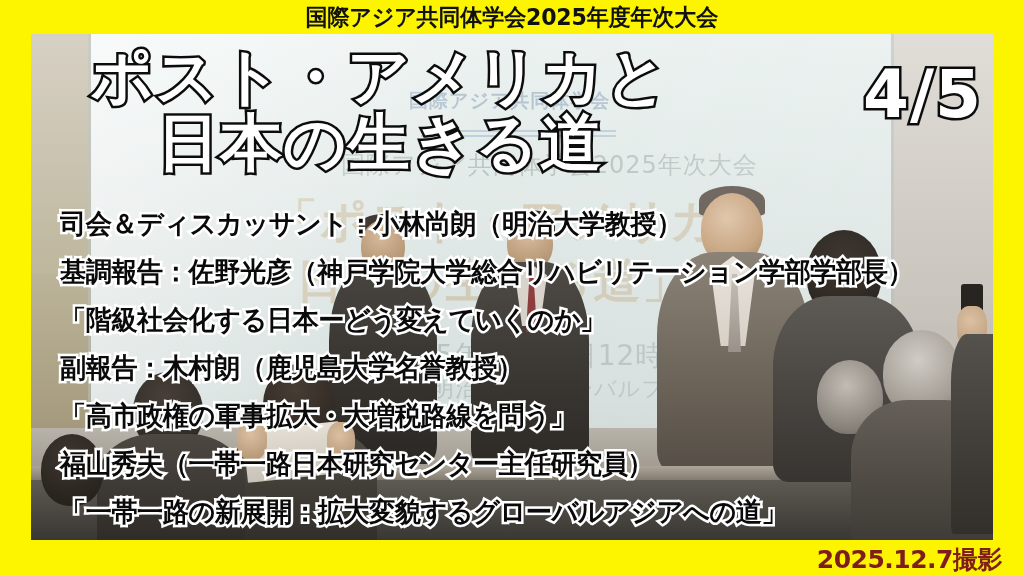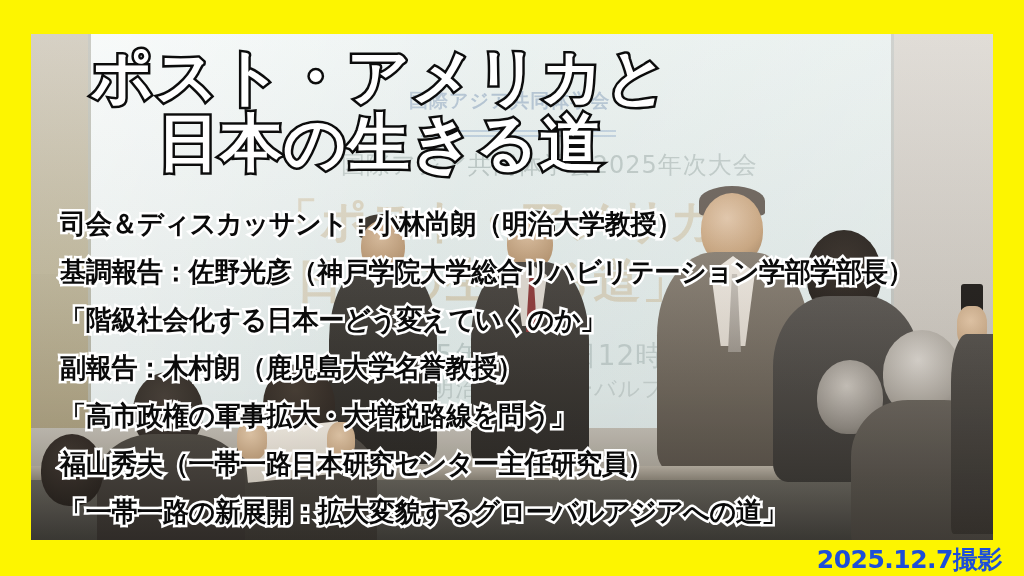--- a/index.html
+++ b/index.html
@@ -52,21 +52,21 @@
     height: 36px;
     background: #fdf500;
     z-index: 40;
   }
   .credit-text {
     position: absolute;
     right: 22px;
     bottom: 1px;
     font-size: 25px;
     font-weight: 900;
-    color: #1d4ed8;
+    color: #7f1d1d;
     letter-spacing: -0.5px;
     white-space: nowrap;
     z-index: 41;
     line-height: 1.2;
     margin-top: 48px;
   }
 
   
   .photo {
     position: absolute;
@@ -496,26 +496,30 @@
     <div class="paper"></div>
     <div class="hand-a"></div>
     <div class="hand-b"></div>
     <div class="person head l1-head"></div>
     <div class="person body l1-body"></div>
     <div class="person head l3-head"></div>
 
     <div class="photo-veil"></div>
   </div>
 
+  <div class="top-banner">
+    <div class="top-banner-text">国際アジア共同体学会2025年度年次大会</div>
+  </div>
 
   <div class="headline-wrap">
     <div class="headline">ポスト・アメリカと</div>
     <div class="headline">日本の生きる道</div>
   </div>
 
+  <div class="pageno">4/5</div>
 
   <div class="program">
     <div class="prog-line">司会＆ディスカッサント：小林尚朗（明治大学教授）</div>
     <div class="prog-line">基調報告：佐野光彦（神戸学院大学総合リハビリテーション学部学部長）</div>
     <div class="prog-line">「階級社会化する日本ーどう変えていくのか」</div>
     <div class="prog-line">副報告：木村朗（鹿児島大学名誉教授）</div>
     <div class="prog-line">「高市政権の軍事拡大・大増税路線を問う」</div>
     <div class="prog-line">福山秀夫（一帯一路日本研究センター主任研究員）</div>
     <div class="prog-line">「一帯一路の新展開：拡大変貌するグローバルアジアへの道」</div>
   </div>

